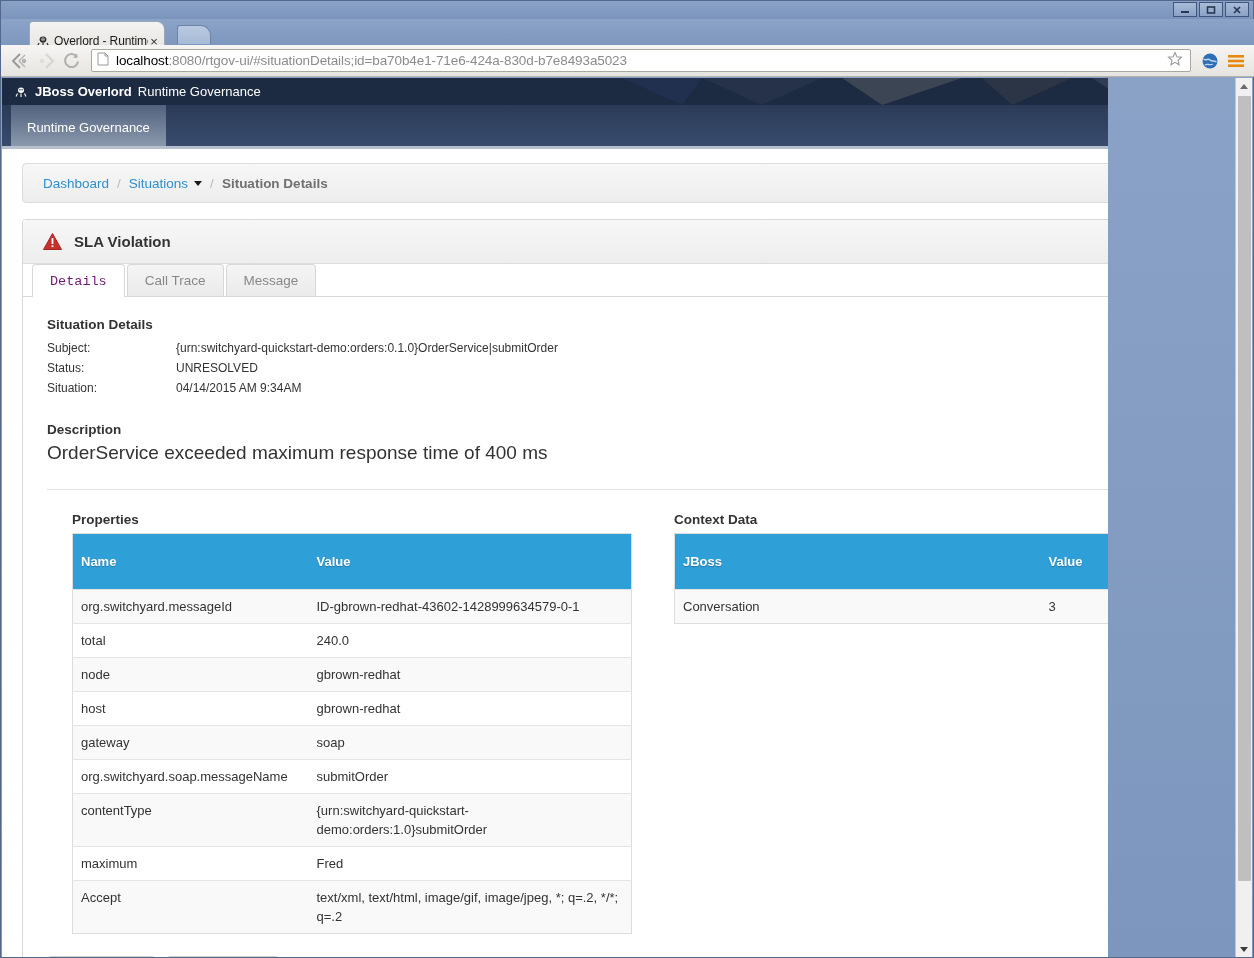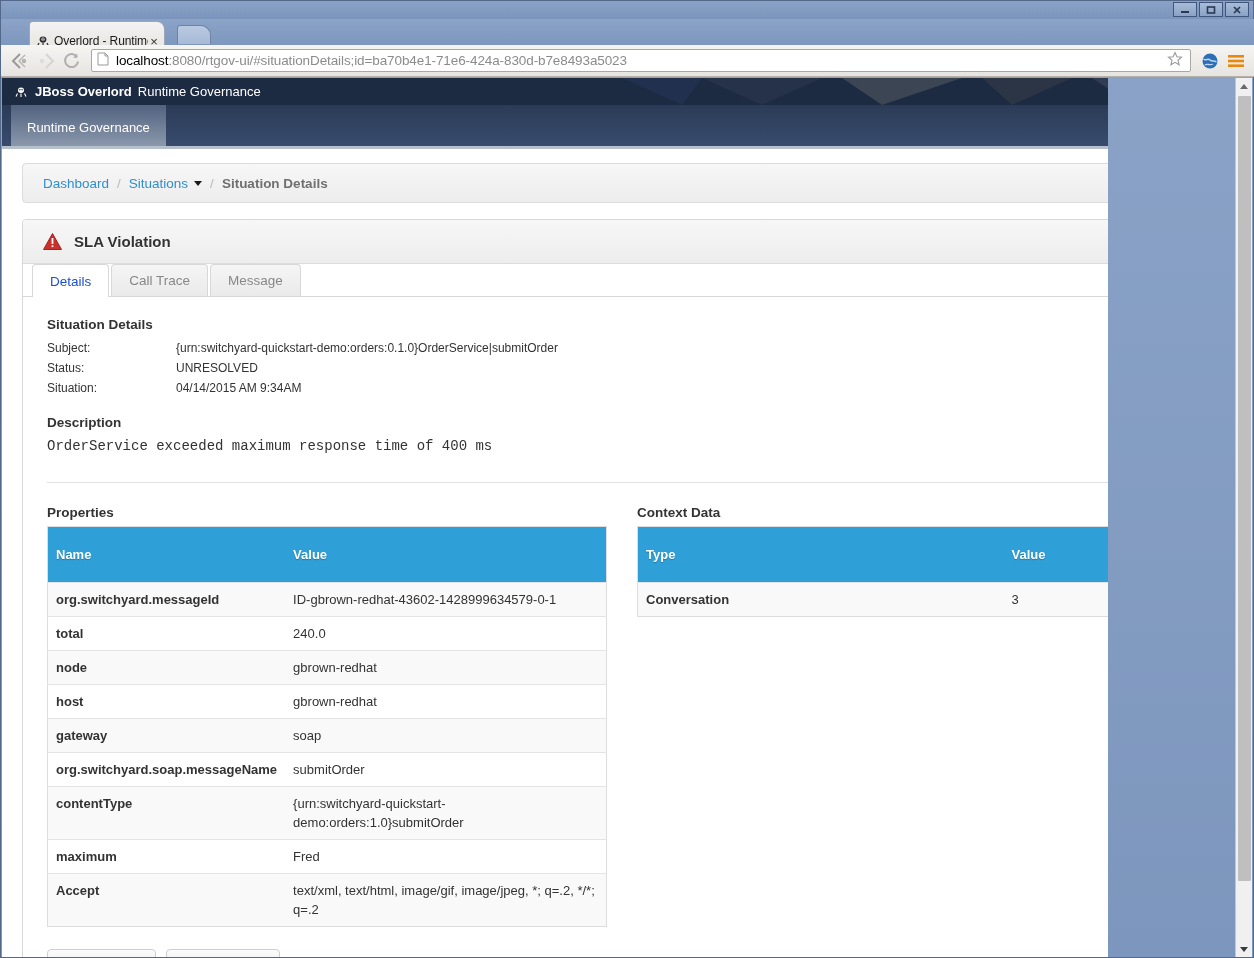--- a/index.html
+++ b/index.html
@@ -228,46 +228,48 @@
     font-size: 13.5px; color: #888;
     background: linear-gradient(to bottom, #f5f5f5 0%, #eaeaea 100%);
     border: 1px solid #d8d8d8;
     border-bottom: none;
     border-radius: 4px 4px 0 0;
     margin-right: 2px;
     cursor: pointer;
   }
   .ui-tab.active {
     background: #fff;
-    color: #1d4ed8;
+    color: #701a75;
     height: 33px;
     margin-bottom: -1px;
+    font-family: Liberation Mono, monospace;
   }
 
   
   #body { padding: 20px 24px 0 24px; }
   .sec-title {
     font-size: 13.5px; font-weight: bold; color: #333;
     margin: 0 0 6px 0;
   }
   .kv { display: flex; font-size: 12px; color: #333; line-height: 20px; }
   .kv .k { width: 129px; flex: 0 0 129px; }
   .kv .v { flex: 1 1 auto; }
-  #description-wrap { margin-top: 17px; }
-  #description-text { font-size: 14px; color: #333; line-height: 20px; font-family: Liberation Mono, monospace; }
+  #description-wrap { margin-top: 24px; }
+  #description-text { font-size: 19px; color: #333; line-height: 20px; }
   #hr {
     border: none; border-top: 1px solid #e2e2e2;
     margin: 26px 0 0 0;
   }
 
   
   #tables {
     display: flex;
     margin-top: 22px;
-    gap: 30px;
+    gap: 42px;
+    margin-left: 25px;
   }
   #col-props { width: 560px; flex: 0 0 560px; }
   #col-ctx { width: 558px; flex: 0 0 558px; }
   table.dt {
     width: 100%;
     border-collapse: collapse;
     font-size: 13px;
     border: 1px solid #ddd;
   }
   table.dt thead th {
@@ -283,21 +285,21 @@
   table.dt thead th.c1 { width: 236px; }
   table.dt tbody td {
     padding: 7px 8px;
     color: #333;
     border-top: 1px solid #e4e4e4;
     vertical-align: top;
     line-height: 19px;
   }
   table.dt tbody tr:nth-child(odd) { background: #f9f9f9; }
   table.dt tbody tr:nth-child(even) { background: #fff; }
-  table.dt tbody td.c1 { width: 236px; font-weight: bold; }
+  table.dt tbody td.c1 { width: 236px; }
 
   
   #actions {
     display: flex; gap: 10px;
     padding: 22px 0 20px 24px;
   }
   .btn {
     height: 29px; padding: 0 13px;
     background: linear-gradient(to bottom, #fbfbfb 0%, #e9e9e9 100%);
     border: 1px solid #cfcfcf;
@@ -580,21 +582,21 @@
                     </tr>
                   </tbody>
               </table>
             </div>
 
             <div id="col-ctx">
               <div class="sec-title">Context Data</div>
               <table class="dt">
                 <thead>
                   <tr>
-                    <th class="c1" style="width:366px">Type</th>
+                    <th class="c1" style="width:366px">JBoss</th>
                     <th>Value</th>
                   </tr>
                 </thead>
                 <tbody id="ctx-body">
                     <tr>
                       <td class="c1">Conversation</td>
                       <td>3</td>
                     </tr>
                   </tbody>
               </table>

